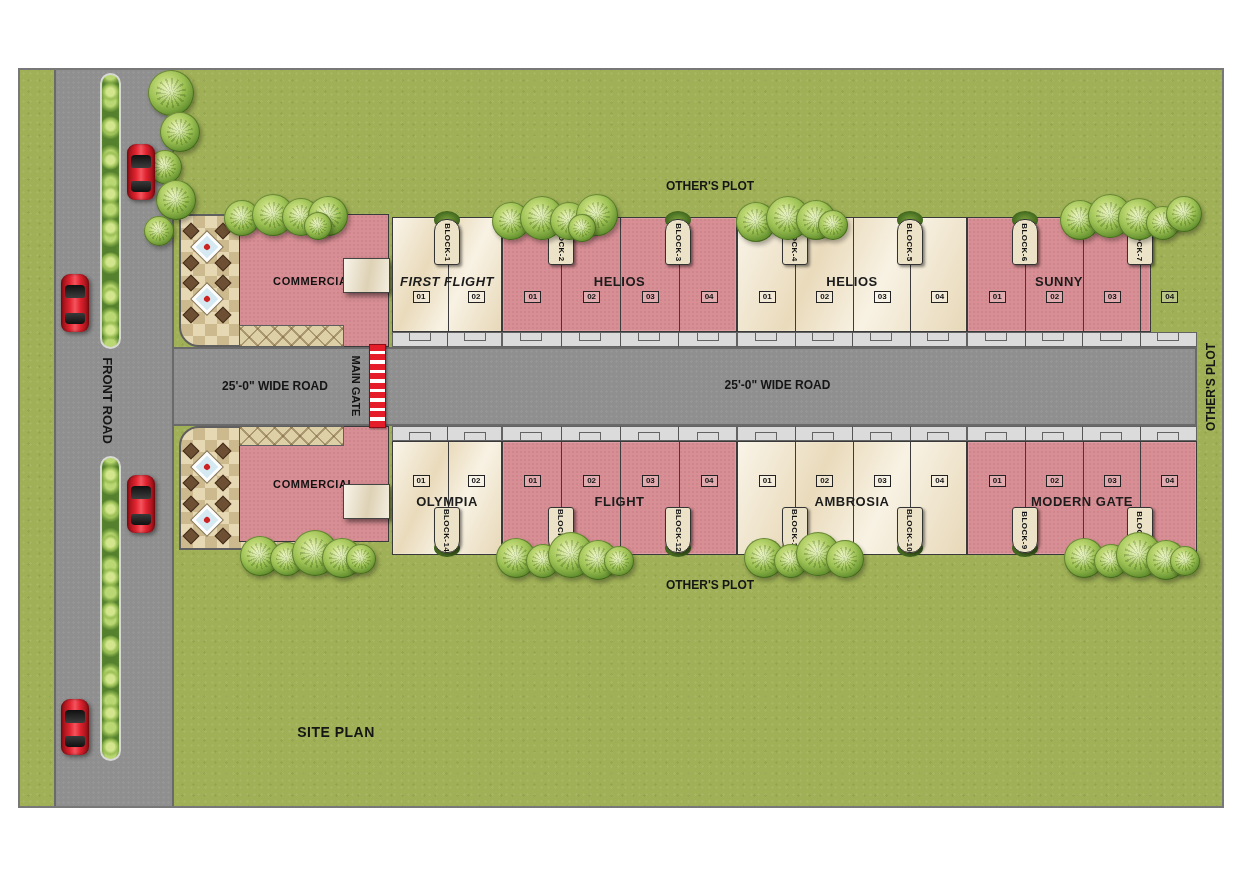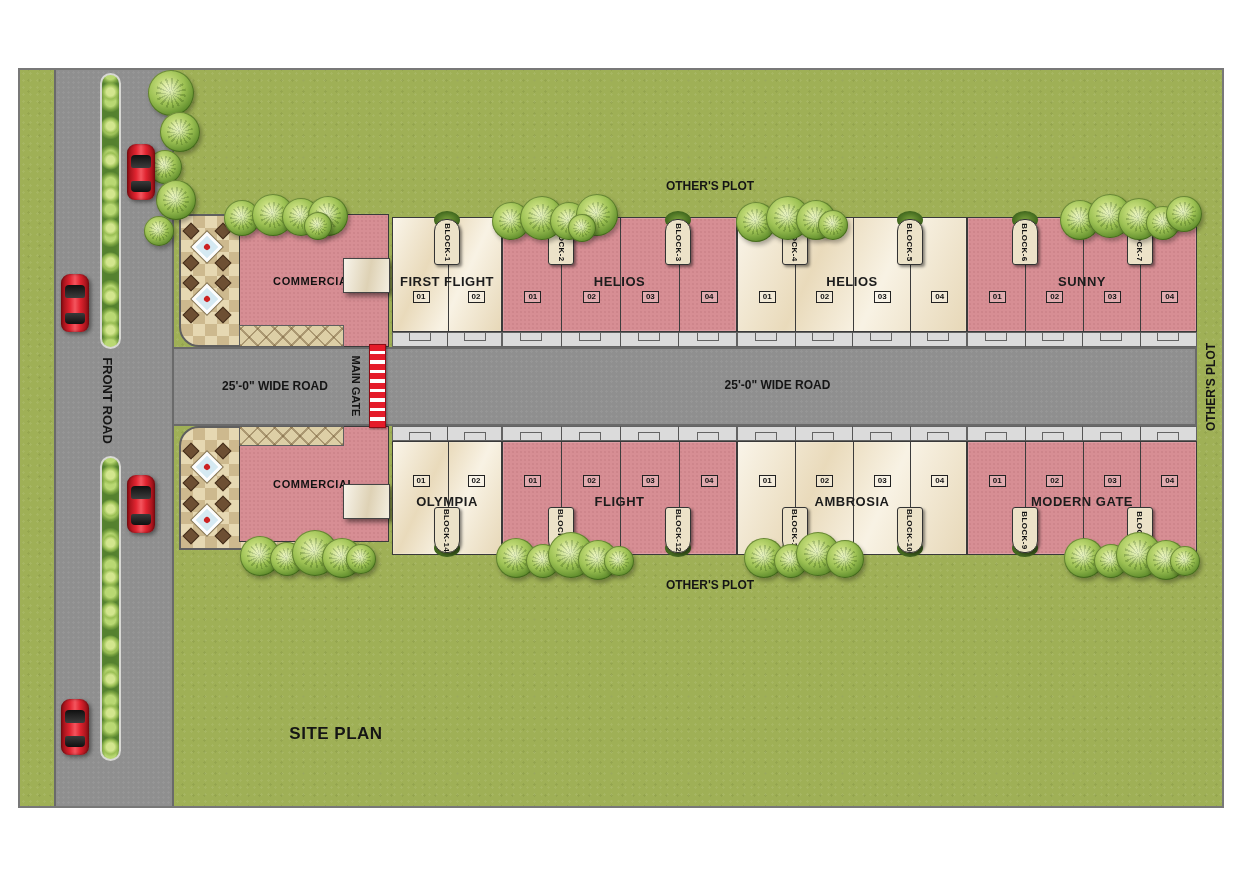--- a/index.html
+++ b/index.html
@@ -114,21 +114,21 @@
           border-radius:50%; }
   .car { position:absolute; width:28px; border-radius:9px 9px 8px 8px;
          background:linear-gradient(90deg,#8e0c12,#e02430 32%,#f4555e 50%,#e02430 68%,#8e0c12);
          box-shadow:2px 2px 4px rgba(0,0,0,.45), inset 0 0 3px rgba(0,0,0,.5); }
   .car::before { content:""; position:absolute; left:4px; right:4px; top:11px; height:13px;
                  background:linear-gradient(#101010,#3c3c3c); border-radius:4px 4px 2px 2px; }
   .car::after  { content:""; position:absolute; left:4px; right:4px; bottom:8px; height:11px;
                  background:linear-gradient(#3a3a3a,#101010); border-radius:2px 2px 4px 4px; }
 
   
-  .title-1 { font-size:17px; letter-spacing:.5px; }
+  .title-1 { font-size:14px; letter-spacing:.5px; }
   .title-2 { font-size:17px; letter-spacing:.5px; }
 </style>
 </head>
 <body>
 
 <div class="page">
   <div class="map">
 
     <div class="vroad"></div>
     <div class="hroad"></div>
@@ -195,21 +195,21 @@
         <span>MAIN GATE</span>
       </div>
 
     <div>
         <div class="sidewalk" style="left: 372px; top: 262px; width: 110px;"></div>
         <div class="step" style="left: 388.5px; top: 262px;"></div>
         <div class="step" style="left: 443.5px; top: 262px;"></div>
         <div class="swdiv" style="left: 427px; top: 262px;"></div>
         <div class="block cream" style="left: 372px; top: 147px; width: 110px; height: 115px;">
           <div class="bdiv" style="left: 54.5px;"></div>
-          <div class="bname" style="top: 56px;">FIRST FLIGHT</div>
+          <div class="bname" style="top: 56px; font-style: italic;">FIRST FLIGHT</div>
           <div class="unum" style="left: 19.5px; top: 73px;">01</div>
           <div class="unum" style="left: 74.5px; top: 73px;">02</div>
         </div>
         <div class="tagbush" style="left: 414px; top: 141px;"></div>
         <div class="tag" style="left: 414px; top: 149px; border-radius: 12px 12px 3px 3px;">
           <span>BLOCK-1</span>
         </div>
         <div class="sidewalk" style="left: 482px; top: 262px; width: 235px;"></div>
         <div class="step" style="left: 500.375px; top: 262px;"></div>
         <div class="step" style="left: 559.125px; top: 262px;"></div>
@@ -263,21 +263,21 @@
           <span>BLOCK-5</span>
         </div>
         <div class="sidewalk" style="left: 947px; top: 262px; width: 230px;"></div>
         <div class="step" style="left: 964.75px; top: 262px;"></div>
         <div class="step" style="left: 1022.25px; top: 262px;"></div>
         <div class="step" style="left: 1079.75px; top: 262px;"></div>
         <div class="step" style="left: 1137.25px; top: 262px;"></div>
         <div class="swdiv" style="left: 1004.5px; top: 262px;"></div>
         <div class="swdiv" style="left: 1062px; top: 262px;"></div>
         <div class="swdiv" style="left: 1119.5px; top: 262px;"></div>
-        <div class="block pink" style="left: 947px; top: 147px; width: 230px; height: 115px;">
+        <div class="block pink" style="left: 947px; top: 147px; width: 184px; height: 115px;">
           <div class="bdiv" style="left: 57px;"></div>
           <div class="bdiv" style="left: 114.5px;"></div>
           <div class="bdiv" style="left: 172px;"></div>
           <div class="bname" style="top: 56px;">SUNNY</div>
           <div class="unum" style="left: 20.75px; top: 73px;">01</div>
           <div class="unum" style="left: 78.25px; top: 73px;">02</div>
           <div class="unum" style="left: 135.75px; top: 73px;">03</div>
           <div class="unum" style="left: 193.25px; top: 73px;">04</div>
         </div>
         <div class="tagbush" style="left: 991.5px; top: 141px;"></div>

